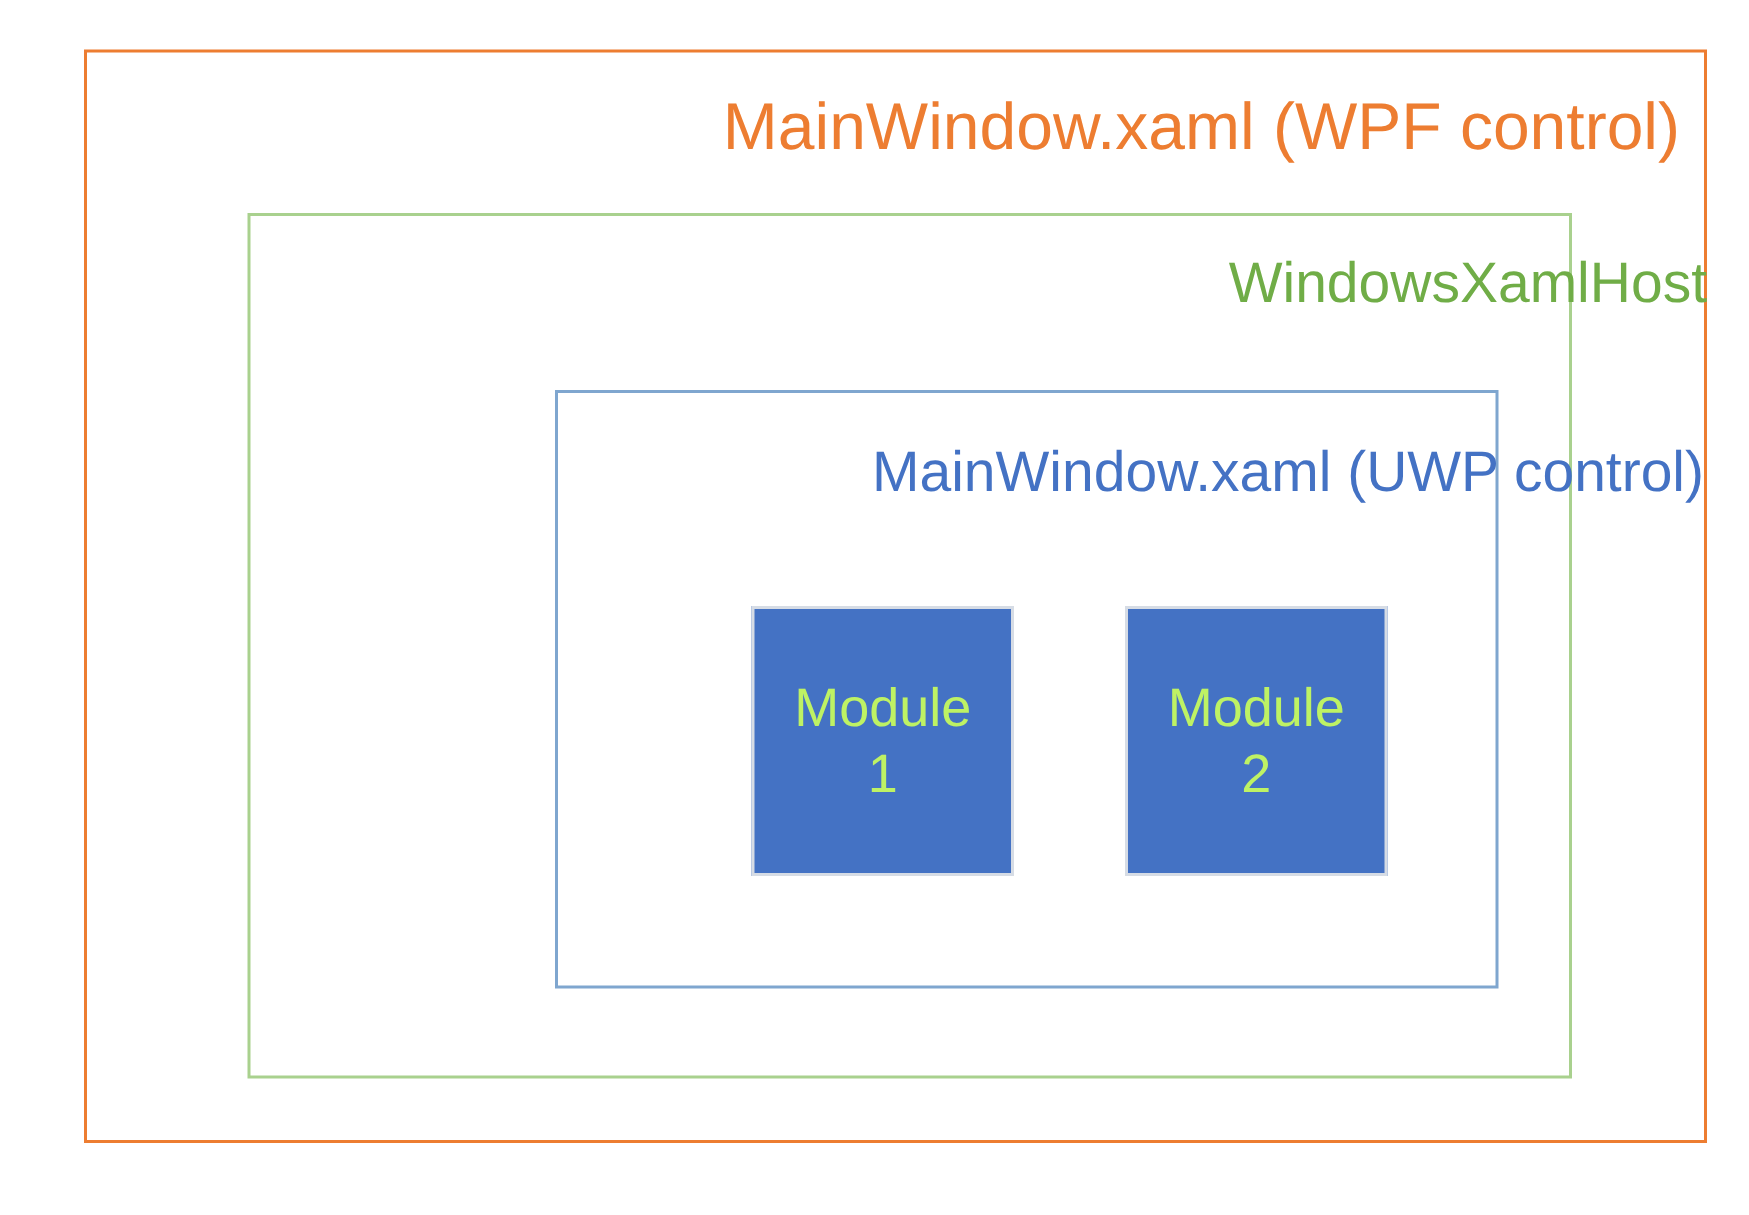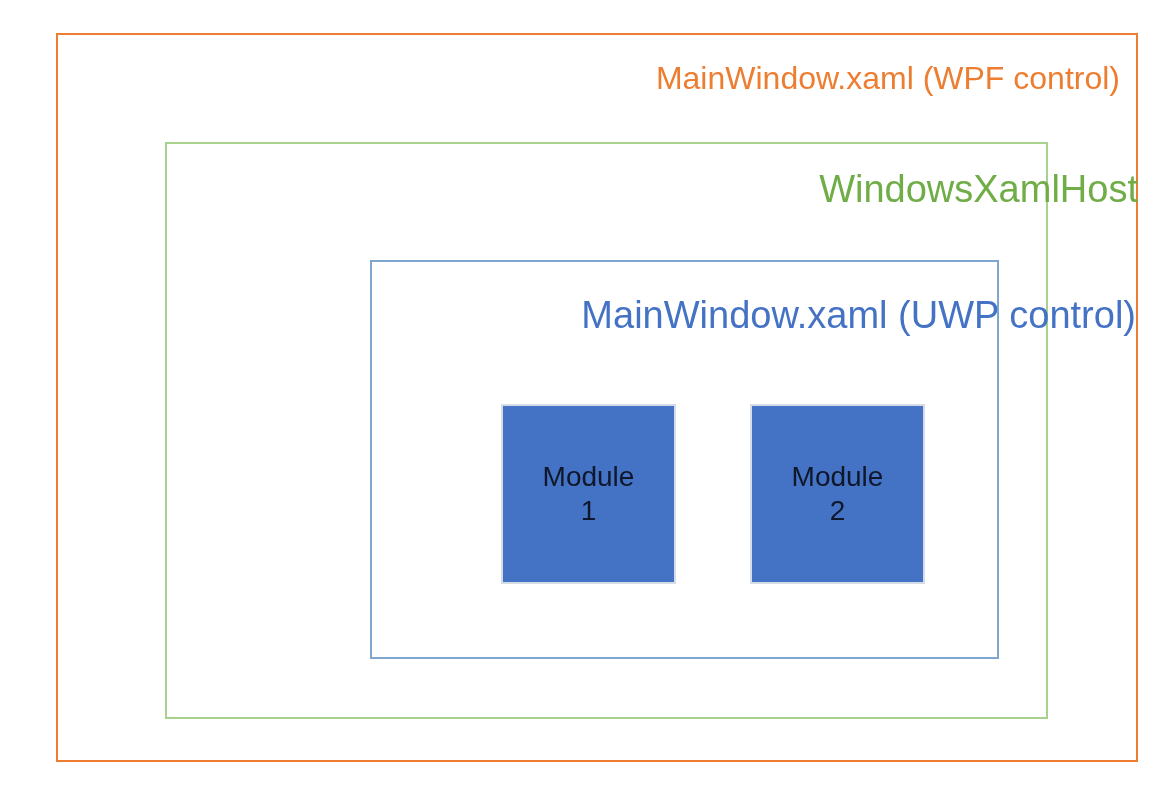--- a/index.html
+++ b/index.html
@@ -66,21 +66,21 @@
     white-space: nowrap;
     line-height: 1.05;
     font-weight: 400;
   }
 
   .label-outer {
     left: 0;
     right: 46px;
     top: 62px;
     text-align: right;
-    font-size: 32px;
+    font-size: 44px;
     color: #ED7D31;
   }
 
   .label-middle {
     left: 0;
     right: 28px;
     top: 170px;
     text-align: right;
     font-size: 38px;
     color: #70AD47;
@@ -108,22 +108,22 @@
     display: flex;
     align-items: center;
     justify-content: center;
     text-align: center;
   }
 
   .module-1 { left: 501px; }
   .module-2 { left: 750px; }
 
   .module-text {
-    color: #0f172a;
-    font-size: 28px;
+    color: #bef264;
+    font-size: 36px;
     line-height: 1.22;
     font-weight: 400;
     white-space: pre-line;
   }
 </style>
 </head>
 <body>
 
 <div id="diagram-canvas">
 

